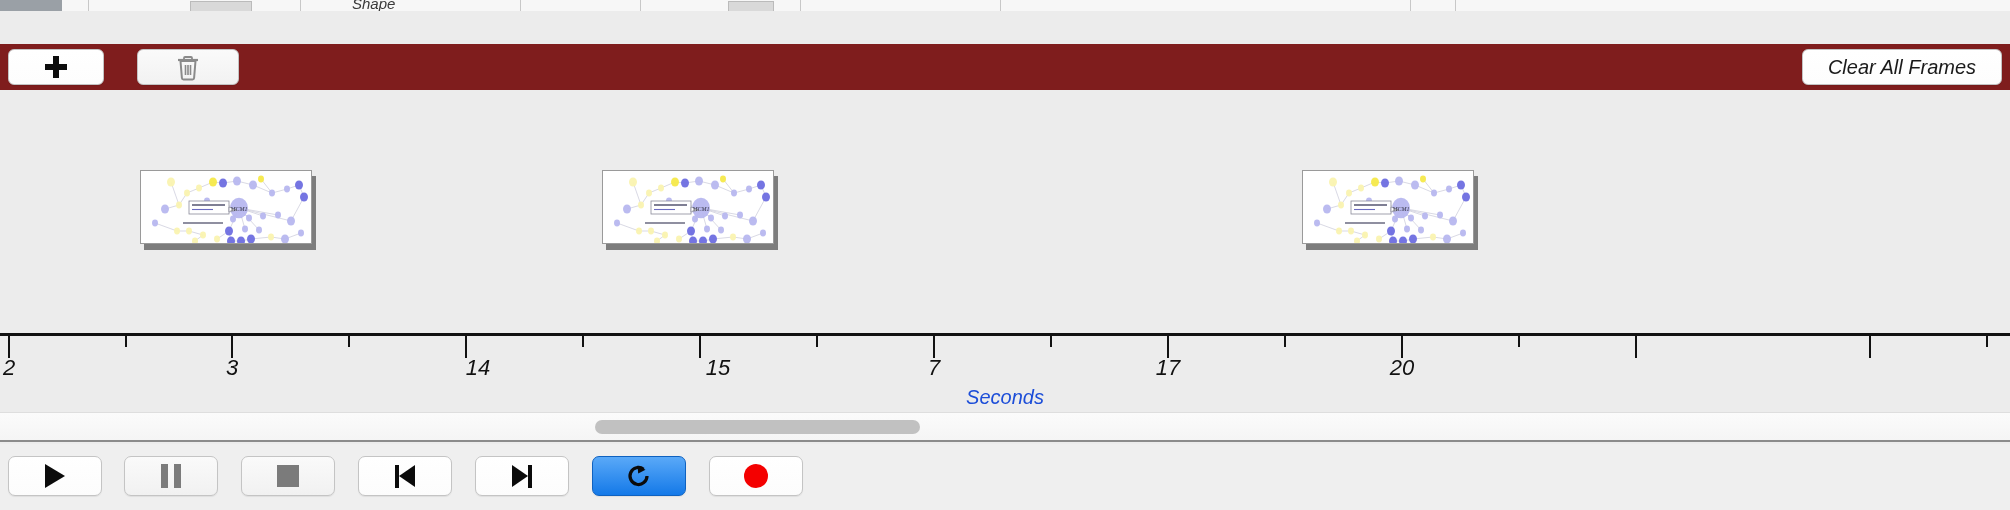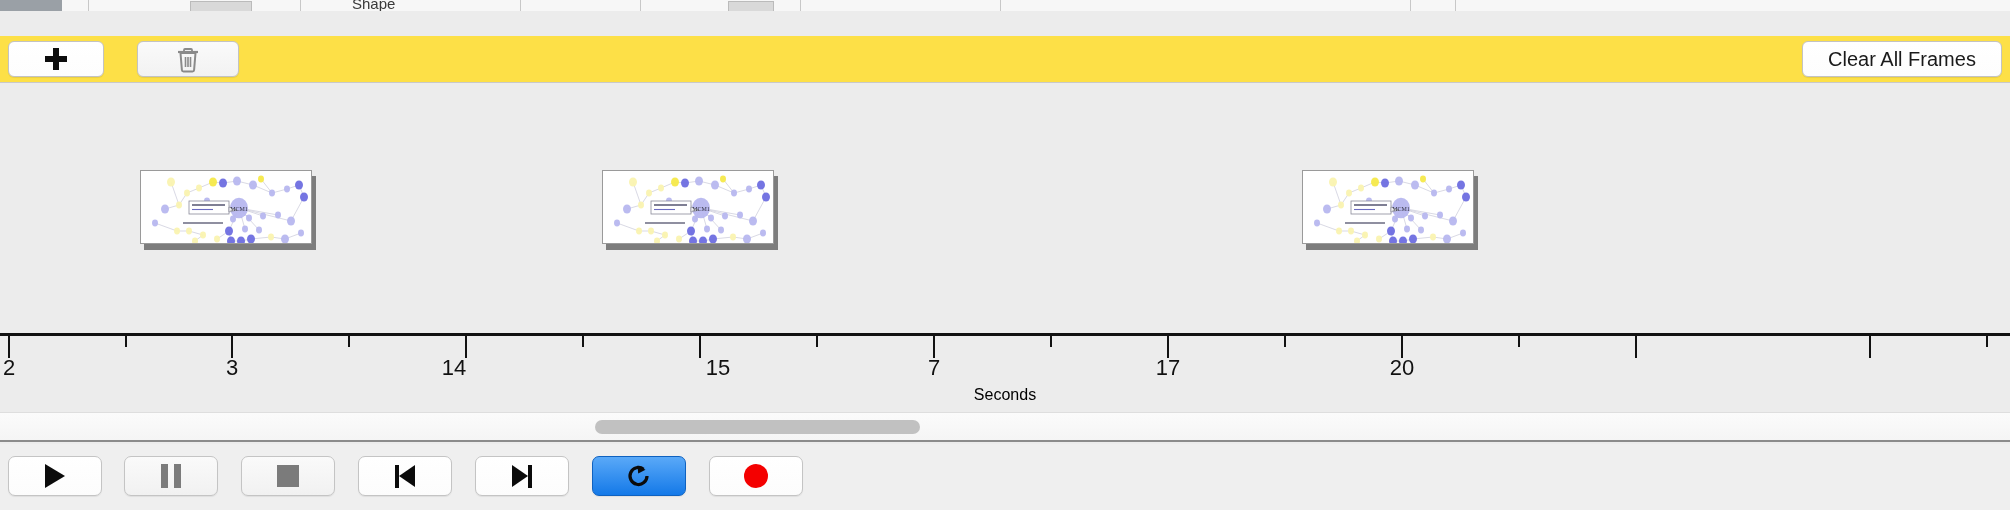--- a/index.html
+++ b/index.html
@@ -2,21 +2,21 @@
 <html><head>
 <meta charset="utf-8">
 <style>
   html,body{margin:0;padding:0;}
   body{
     width:2010px;height:510px;overflow:hidden;
     font-family:"Liberation Sans", sans-serif;
     background:#ececec;
     -webkit-font-smoothing:antialiased;
   }
-  .app{position:relative;width:2010px;height:510px;overflow:hidden;}
+  .app{position:relative;width:2010px;height:510px;overflow:hidden;font-style:italic;}
 
   
   .bg-sliver{position:absolute;left:0;top:0;width:2010px;height:11px;background:#f7f7f7;overflow:hidden;}
   .bg-sliver .bs-dark{position:absolute;top:0;height:11px;background:#9aa0a6;}
   .bg-sliver .bs-line{position:absolute;top:0;width:1px;height:11px;background:#c8c8c8;}
   .bg-sliver .bs-txt{position:absolute;top:-5px;font-size:15px;color:#3a3a3a;font-family:"Liberation Sans",sans-serif;}
   .bg-sliver .bs-box{position:absolute;top:1px;height:10px;background:#d9d9d9;border:1px solid #bbb;}
 
   
   .titlebar{
@@ -29,22 +29,22 @@
   .tl.red{background:#ff5f57;border:1px solid #e0443e;}
   .tl.yellow{background:#d9d9d9;border:1px solid #c0c0c0;}
   .tl.green{background:#28c840;border:1px solid #1aab29;}
   .title-text{
     position:absolute;left:0;top:0;width:2010px;height:33px;line-height:33px;
     text-align:center;font-size:19px;color:#3c3c3c;
   }
 
   
   .toolbar{
-    position:absolute;left:0;top:36px;width:2010px;height:46px;
-    background:#fde047;border-bottom:1px solid #c9c9c9;
+    position:absolute;left:0;top:44px;width:2010px;height:46px;
+    background:#7f1d1d;border-bottom:1px solid #c9c9c9;
   }
   .btn{
     position:absolute;box-sizing:border-box;border-radius:6px;
     border:1px solid #c3c3c3;
     display:flex;align-items:center;justify-content:center;
     box-shadow:0 1px 1px rgba(0,0,0,.08);
     cursor:default;user-select:none;
   }
   .btn.white{background:linear-gradient(to bottom,#ffffff,#fdfdfd);}
   .btn.grayish{background:linear-gradient(to bottom,#fafafa,#f2f2f2);}
@@ -84,21 +84,21 @@
   .ruler .axis{position:absolute;left:0;top:0;width:2010px;height:3px;background:#111;}
   .ruler .tick{position:absolute;width:2px;background:#111;}
   .ruler .tick.major{top:3px;height:22px;}
   .ruler .tick.minor{top:3px;height:11px;}
   .ruler .tl-label{
     position:absolute;top:22px;font-size:22px;color:#111;
     text-align:center;width:60px;
   }
   .ruler .axis-title{
     position:absolute;top:53px;width:2010px;text-align:center;
-    font-size:16px;color:#000000;
+    font-size:20px;color:#1d4ed8;
   }
 
   
   .hscroll{
     position:absolute;left:0;top:412px;width:2010px;height:30px;
     background:linear-gradient(to bottom,#fbfbfb,#f5f5f5);
     border-top:1px solid #dedede;border-bottom:2px solid #8b8b8b;
     box-sizing:border-box;
   }
   .hscroll .thumb{
@@ -448,21 +448,21 @@
           <div class="tick minor" style="left: 1050px;"></div>
           <div class="tick minor" style="left: 1284px;"></div>
           <div class="tick minor" style="left: 1518px;"></div>
           <div class="tick minor" style="left: 1635px;"></div>
           <div class="tick minor" style="left: 1869px;"></div>
           <div class="tick minor" style="left: 1986px;"></div>
         </div>
       <div id="ticklabels-host">
           <div class="tl-label" style="left: -21px;">2</div>
           <div class="tl-label" style="left: 202px;">3</div>
-          <div class="tl-label" style="left: 424px;">14</div>
+          <div class="tl-label" style="left: 448px;">14</div>
           <div class="tl-label" style="left: 688px;">15</div>
           <div class="tl-label" style="left: 904px;">7</div>
           <div class="tl-label" style="left: 1138px;">17</div>
           <div class="tl-label" style="left: 1372px;">20</div>
         </div>
       <div class="axis-title">Seconds</div>
     </div>
   </div>
 
   <div class="hscroll">

